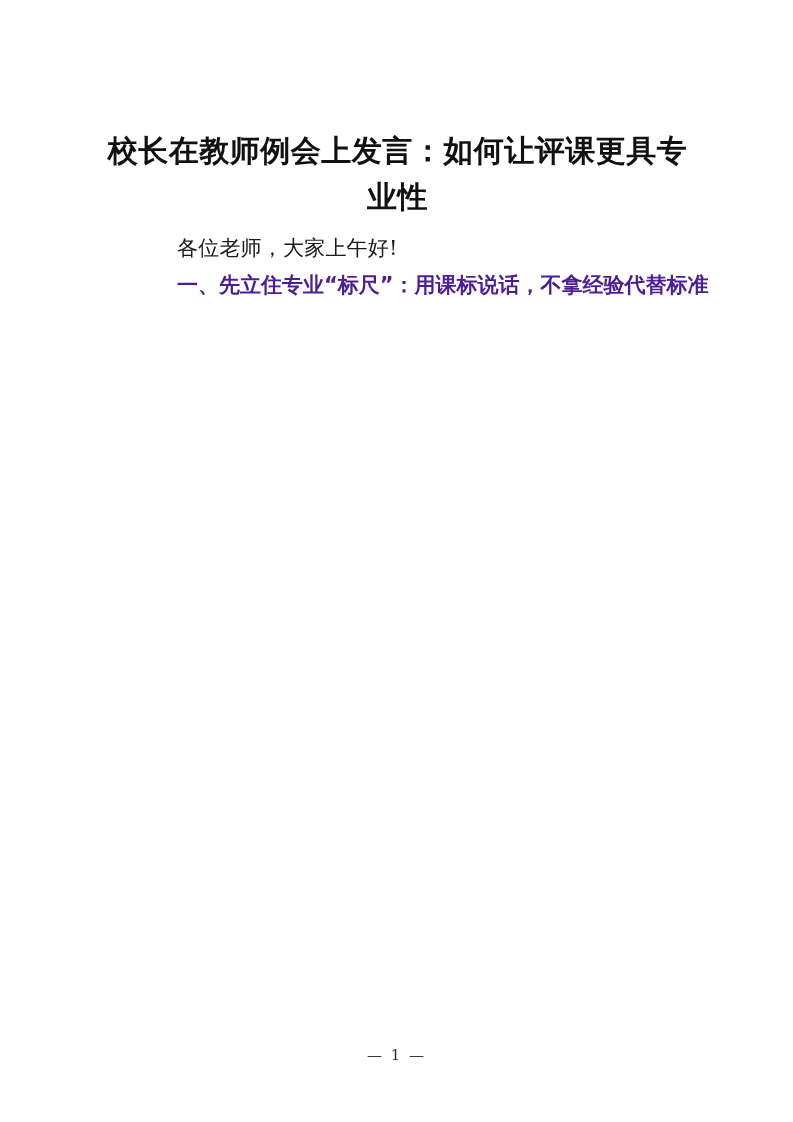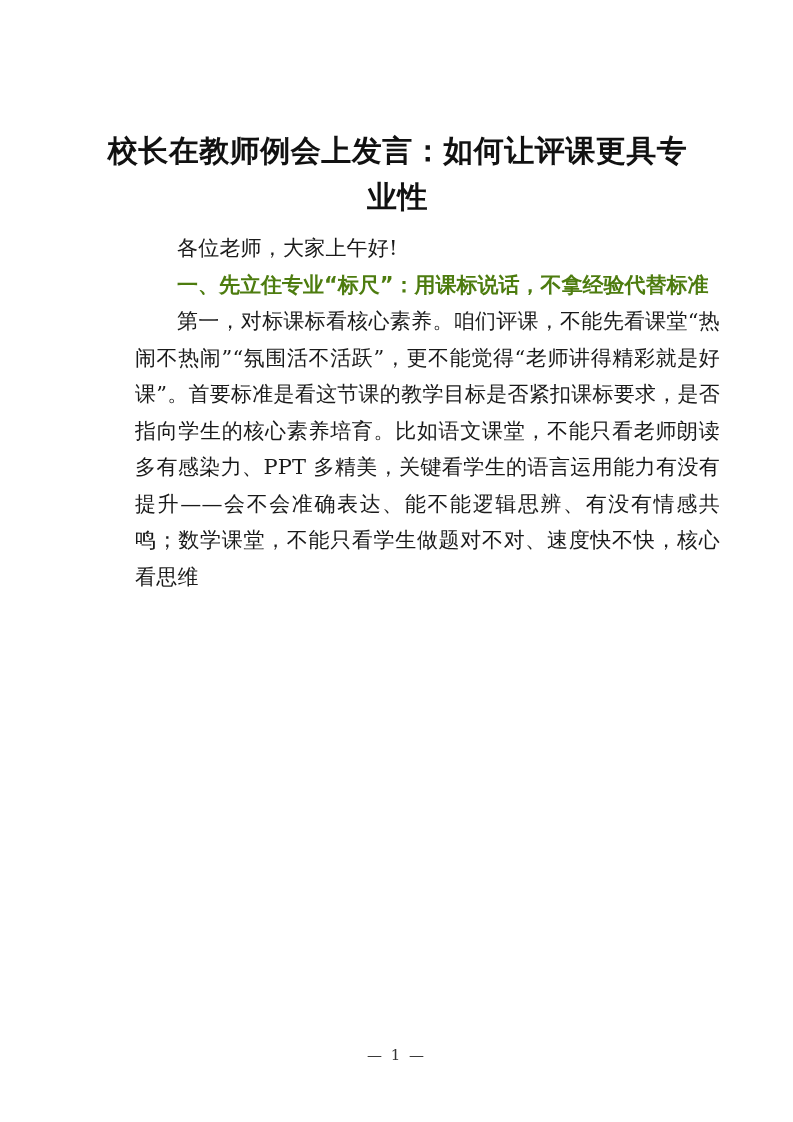--- a/index.html
+++ b/index.html
@@ -57,21 +57,21 @@
     color: #1a1a1a;
     word-break: break-all;
     letter-spacing: 0.2px;
   }
 
   .para.section-heading {
     font-family: "DejaVu Sans", "Liberation Sans", sans-serif;
     font-weight: bold;
     font-size: 21px;
     line-height: 36.5px;
-    color: #4d7c0f;
+    color: #4c1d95;
     letter-spacing: 0;
   }
 
   .page-footer {
     position: absolute;
     left: 0;
     right: 0;
     bottom: 58px;
     text-align: center;
     font-family: "DejaVu Serif", "Liberation Serif", serif;
@@ -88,19 +88,18 @@
   <h1 class="doc-title">校长在教师例会上发言：如何让评课更具专业性</h1>
 
   <div class="body-block">
 
     <p class="para">各位老师，大家上午好!</p>
 
 
     <p class="para section-heading">一、先立住专业“标尺”：用课标说话，不拿经验代替标准</p>
 
 
-    <p class="para">第一，对标课标看核心素养。咱们评课，不能先看课堂“热闹不热闹”“氛围活不活跃”，更不能觉得“老师讲得精彩就是好课”。首要标准是看这节课的教学目标是否紧扣课标要求，是否指向学生的核心素养培育。比如语文课堂，不能只看老师朗读多有感染力、PPT 多精美，关键看学生的语言运用能力有没有提升——会不会准确表达、能不能逻辑思辨、有没有情感共鸣；数学课堂，不能只看学生做题对不对、速度快不快，核心看思维</p>
 
   </div>
 
   <div class="page-footer">— 1 —</div>
 
 </div>
 
 </body></html>

